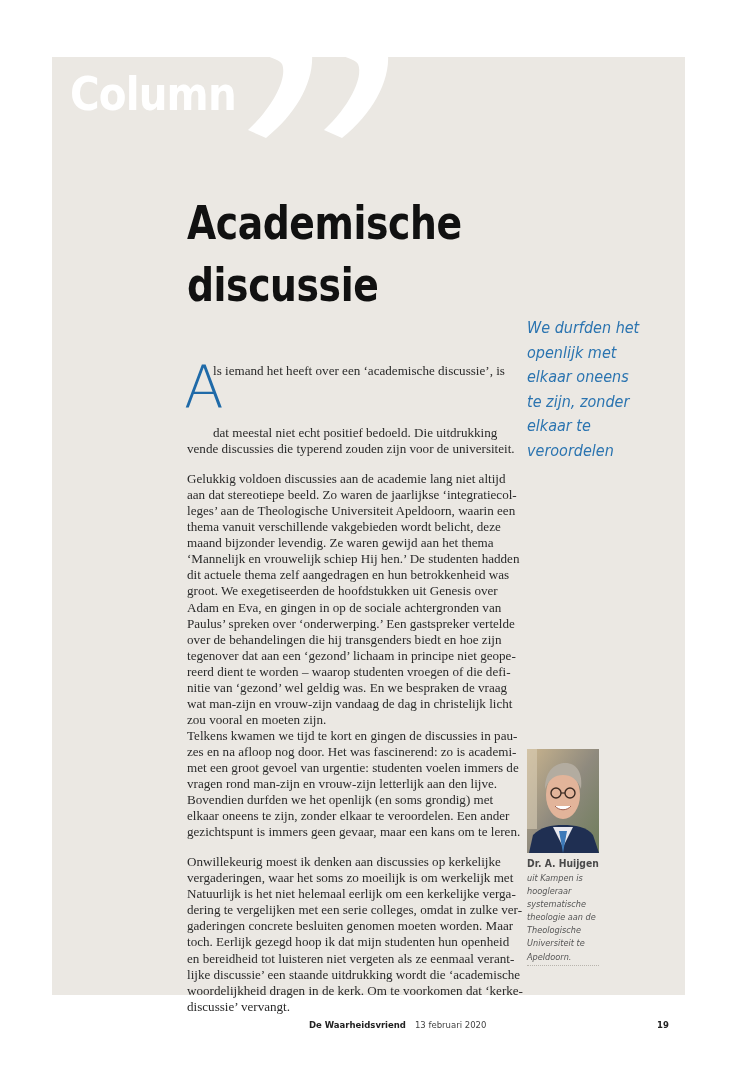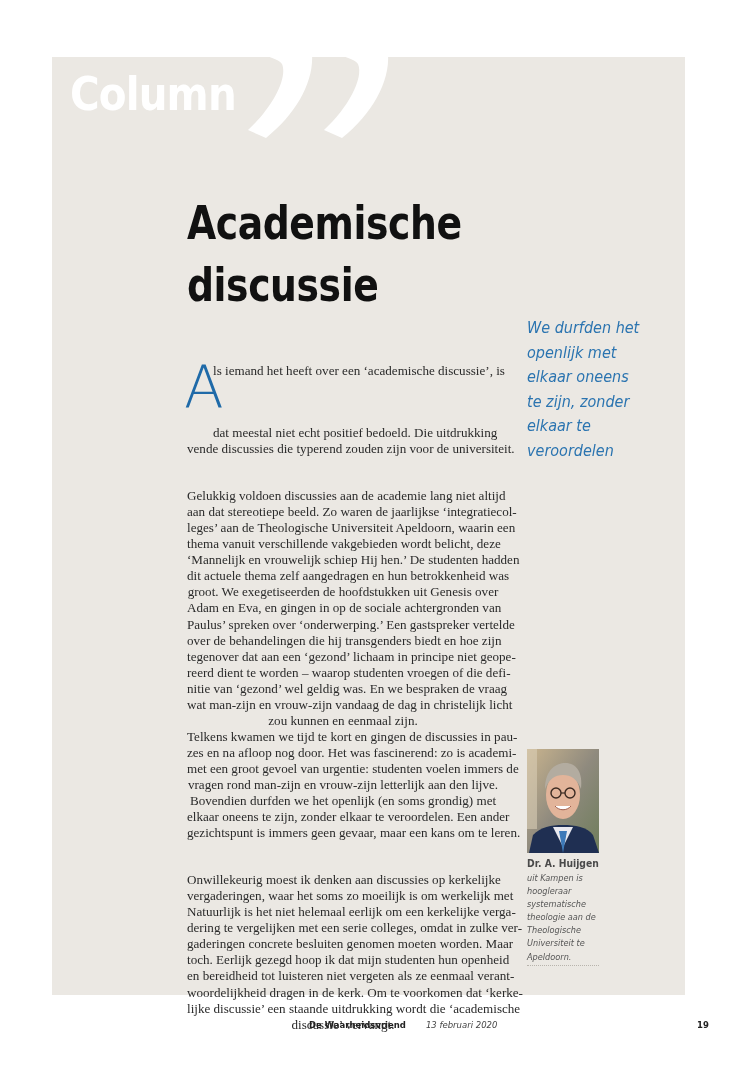--- a/index.html
+++ b/index.html
@@ -3,36 +3,36 @@
   <meta charset="utf-8">
   <style>
     html, body { margin: 0; padding: 0; background: #ffffff; }
     body { width: 738px; height: 1068px; position: relative; overflow: hidden; font-family: "Liberation Serif", serif; }
     .panel { position: absolute; left: 52px; top: 57px; width: 633px; height: 938px; background: #ebe8e3; }
     .quote-marks { position: absolute; left: 238px; top: 18px; width: 160px; height: 120px; }
     .section-label { position: absolute; left: 70px; top: 70px; font-family: "DejaVu Sans", sans-serif; font-weight: bold; font-size: 47px; color: #ffffff; letter-spacing: -1px; transform: scaleX(0.86); transform-origin: left top; line-height: 1; }
     .title { position: absolute; left: 187px; top: 192px; margin: 0; font-family: "DejaVu Sans", sans-serif; font-weight: bold; font-size: 46px; line-height: 62px; color: #111111; transform: scaleX(0.82); transform-origin: left top; letter-spacing: -0.5px; }
     .body-col { position: absolute; left: 187px; top: 317px; width: 312px; font-family: "Liberation Serif", serif; font-size: 13.1px; line-height: 16.05px; color: #2a2a2a; }
     .body-col p { margin: 0; }
-    .body-col p.gap { margin-top: 31px; text-align: center; }
+    .body-col p.gap { margin-top: 14px; }
     .line { display: block; white-space: nowrap; }
     .dropcap-wrap { position: relative; }
     .dropcap { position: absolute; left: -3px; top: -4px; font-family: "DejaVu Sans", sans-serif; font-weight: 300; font-size: 58px; line-height: 58px; color: #1f6aa8; }
     .dc-line { padding-left: 26px; margin-top: 46px; }
     .pullquote { position: absolute; left: 527px; top: 316px; width: 150px; font-family: "DejaVu Sans", sans-serif; font-style: italic; font-size: 16px; line-height: 24.5px; color: #2b74b0; transform: scaleX(0.9); transform-origin: left top; }
     .pullquote .line { white-space: nowrap; }
     .author-photo { position: absolute; left: 527px; top: 749px; width: 72px; height: 104px; overflow: hidden; background: #a49a8a; }
     .author-name { position: absolute; left: 527px; top: 857px; font-family: "DejaVu Sans", sans-serif; font-weight: bold; font-size: 10.5px; color: #4a4a4a; transform: scaleX(0.88); transform-origin: left top; white-space: nowrap; }
     .author-bio { position: absolute; left: 527px; top: 871px; width: 90px; font-family: "DejaVu Sans", sans-serif; font-style: italic; font-size: 9.3px; line-height: 13.1px; color: #555555; transform: scaleX(0.88); transform-origin: left top; }
     .author-bio .line { white-space: nowrap; }
     .author-rule { position: absolute; left: 527px; top: 965px; width: 72px; height: 0; border-top: 1px dotted #b8b4ad; }
     .footer { position: absolute; top: 1020px; left: 309px; font-family: "DejaVu Sans", sans-serif; font-size: 8.5px; color: #222; white-space: nowrap; }
     .footer .pub { font-weight: bold; }
-    .footer .date { font-style: italic; color: #444; margin-left: 20px; }
-    .page-number { position: absolute; top: 1020px; left: 697px; font-family: "DejaVu Sans", sans-serif; font-weight: bold; font-size: 8.5px; color: #222; }
+    .footer .date { color: #444; margin-left: 9px; }
+    .page-number { position: absolute; top: 1020px; left: 657px; font-family: "DejaVu Sans", sans-serif; font-weight: bold; font-size: 8.5px; color: #222; }
   </style>
 </head>
 <body>
 
 <div class="panel"></div>
 
 <svg class="quote-marks" viewBox="0 0 160 120">
   <path d="M22 0 C 10 10, 8 26, 20 34 C 30 40, 40 40, 44 46 C 50 60, 34 90, 10 112 L 28 120 C 58 96, 76 64, 74 36 C 72 14, 62 0, 52 0 Z" fill="#ffffff"></path>
   <path d="M98 0 C 86 10, 84 26, 96 34 C 106 40, 116 40, 120 46 C 126 60, 110 90, 86 112 L 104 120 C 134 96, 152 64, 150 36 C 148 14, 138 0, 128 0 Z" fill="#ffffff"></path>
 </svg>
@@ -49,49 +49,50 @@
     <span class="dropcap">A</span>
     <span class="line dc-line">ls iemand het heeft over een ‘academische discussie’, is</span>
     <span class="line dc-line">dat meestal niet echt positief bedoeld. Die uitdrukking</span>
     <span class="line">vende discussies die typerend zouden zijn voor de universiteit.</span>
   </p>
   <p class="gap">
       <span class="line">Gelukkig voldoen discussies aan de academie lang niet altijd</span>
       <span class="line">aan dat stereotiepe beeld. Zo waren de jaarlijkse ‘integratiecol-</span>
       <span class="line">leges’ aan de Theologische Universiteit Apeldoorn, waarin een</span>
       <span class="line">thema vanuit verschillende vakgebieden wordt belicht, deze</span>
+      <span class="line">maand bijzonder levendig. Ze waren  gewijd aan het thema</span>
       <span class="line">‘Mannelijk en vrouwelijk schiep Hij hen.’ De studenten hadden</span>
       <span class="line">dit actuele thema zelf aangedragen en hun betrokkenheid was</span>
       <span class="line">groot. We exegetiseerden de hoofdstukken uit Genesis over</span>
       <span class="line">Adam en Eva, en gingen in op de sociale achtergronden van</span>
       <span class="line">Paulus’ spreken over ‘onderwerping.’ Een gastspreker vertelde</span>
       <span class="line">over de behandelingen die hij transgenders biedt en hoe zijn</span>
       <span class="line">tegenover dat aan een ‘gezond’ lichaam in principe niet geope-</span>
       <span class="line">reerd dient te worden – waarop studenten vroegen of die defi-</span>
       <span class="line">nitie van ‘gezond’ wel geldig was. En we bespraken de vraag</span>
       <span class="line">wat man-zijn en vrouw-zijn vandaag de dag in christelijk licht</span>
-      <span class="line">zou kunnen en eenmaal zijn.</span>
+      <span class="line">zou vooral en moeten zijn.</span>
       <span class="line">Telkens kwamen we tijd te kort en gingen de discussies in pau-</span>
       <span class="line">zes en na afloop nog door. Het was fascinerend: zo is academi-</span>
       <span class="line">met een groot gevoel van urgentie: studenten voelen immers de</span>
       <span class="line">vragen rond man-zijn en vrouw-zijn letterlijk aan den lijve.</span>
       <span class="line">Bovendien durfden we het openlijk (en soms grondig) met</span>
       <span class="line">elkaar oneens te zijn, zonder elkaar te veroordelen. Een ander</span>
       <span class="line">gezichtspunt is immers geen gevaar, maar een kans om te leren.</span>
     </p>
   <p class="gap">
       <span class="line">Onwillekeurig moest ik denken aan discussies op kerkelijke</span>
       <span class="line">vergaderingen, waar het soms zo moeilijk is om werkelijk met</span>
       <span class="line">Natuurlijk is het niet helemaal eerlijk om een kerkelijke verga-</span>
       <span class="line">dering te vergelijken met een serie colleges, omdat in zulke ver-</span>
       <span class="line">gaderingen concrete besluiten genomen moeten worden. Maar</span>
       <span class="line">toch. Eerlijk gezegd hoop ik dat mijn studenten hun openheid</span>
       <span class="line">en bereidheid tot luisteren niet vergeten als ze eenmaal verant-</span>
+      <span class="line">lijke discussie’ een staande uitdrukking wordt die ‘academische</span>
       <span class="line">woordelijkheid dragen in de kerk. Om te voorkomen dat ‘kerke-</span>
-      <span class="line">lijke discussie’ een staande uitdrukking wordt die ‘academische</span>
       <span class="line">discussie’ vervangt.</span>
     </p>
 </div>
 
 <div class="pullquote">
   <span class="line">We durfden het</span>
   <span class="line">openlijk met</span>
   <span class="line">elkaar oneens</span>
   <span class="line">te zijn, zonder</span>
   <span class="line">elkaar te</span>

